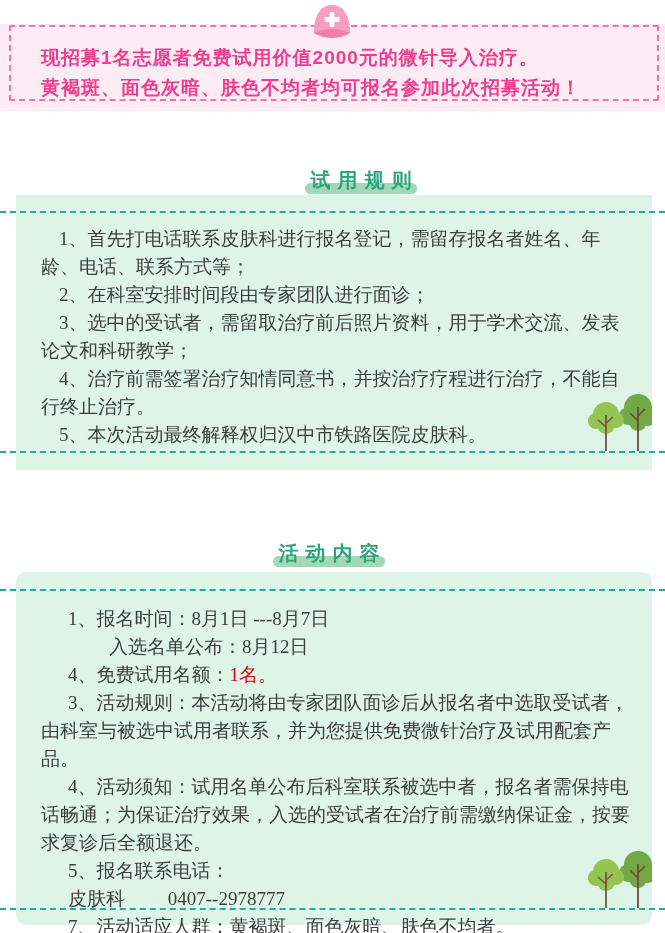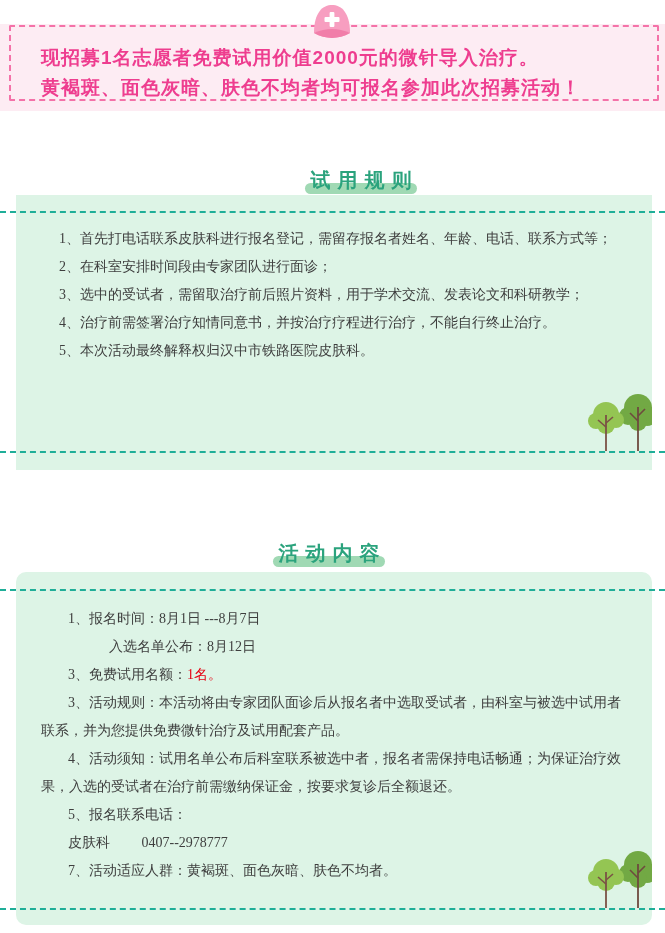--- a/index.html
+++ b/index.html
@@ -26,21 +26,21 @@
   
   .gbox{position:absolute;left:16px;width:636px;background:#ddf4e6;}
   .box1{top:195px;height:275px;}
   .box2{top:572px;height:353px;border-radius:10px;}
   .dash{position:absolute;left:-16px;width:665px;height:0;border-top:2px dashed #1fae98;}
   .box1 .dash-top{top:16px;} .box1 .dash-bottom{top:256px;}
   .box2 .dash-top{top:17px;} .box2 .dash-bottom{top:336px;}
   .box-content{position:absolute;left:25px;right:22px;}
   .box1 .box-content{top:30px;}
   .box2 .box-content{top:33px;}
-  .box-content p{margin:0;font-size:14px;line-height:28px;color:#3e3e3e;white-space:pre-wrap;}
+  .box-content p{margin:0;font-size:19px;line-height:28px;color:#3e3e3e;white-space:pre-wrap;}
   .ind1{text-indent:18px;}
   .ind2{text-indent:27px;}
   .sub-ind{text-indent:68px;}
   .red{color:#e60012;}
   .trees{position:absolute;right:0;width:70px;height:62px;z-index:1;}
   .box1 .trees{top:196px;}
   .box2 .trees{top:276px;}
 </style>
 </head>
 <body>
@@ -131,20 +131,20 @@
           <circle cx="24" cy="34" r="9" fill="#94c553"></circle>
         <path d="M23.1 60 L23.1 24 L24.9 24 L24.9 60 Z" fill="#7b5245"></path>
         <path d="M24 36 L16 29" stroke="#7b5245" stroke-width="1.6"></path>
         <path d="M24 32 L31 26" stroke="#7b5245" stroke-width="1.6"></path>
       </g>
     </svg>
   </div>
   <div class="box-content">
     <p class="ind2">1、报名时间：8月1日 ---8月7日</p>
     <p class="sub-ind">入选名单公布：8月12日</p>
-    <p class="ind2"><span>3、免费试用名额：</span><span class="red">1名。</span></p>
+    <p class="ind2"><span>4、免费试用名额：</span><span class="red">1名。</span></p>
     <p class="ind2">3、活动规则：本活动将由专家团队面诊后从报名者中选取受试者，由科室与被选中试用者联系，并为您提供免费微针治疗及试用配套产品。</p>
     <p class="ind2">4、活动须知：试用名单公布后科室联系被选中者，报名者需保持电话畅通；为保证治疗效果，入选的受试者在治疗前需缴纳保证金，按要求复诊后全额退还。</p>
     <p class="ind2">5、报名联系电话：</p>
     <p class="ind2">皮肤科　　 0407--2978777</p>
     <p class="ind2">7、活动适应人群：黄褐斑、面色灰暗、肤色不均者。</p>
   </div>
 </div>
 
 </body></html>

